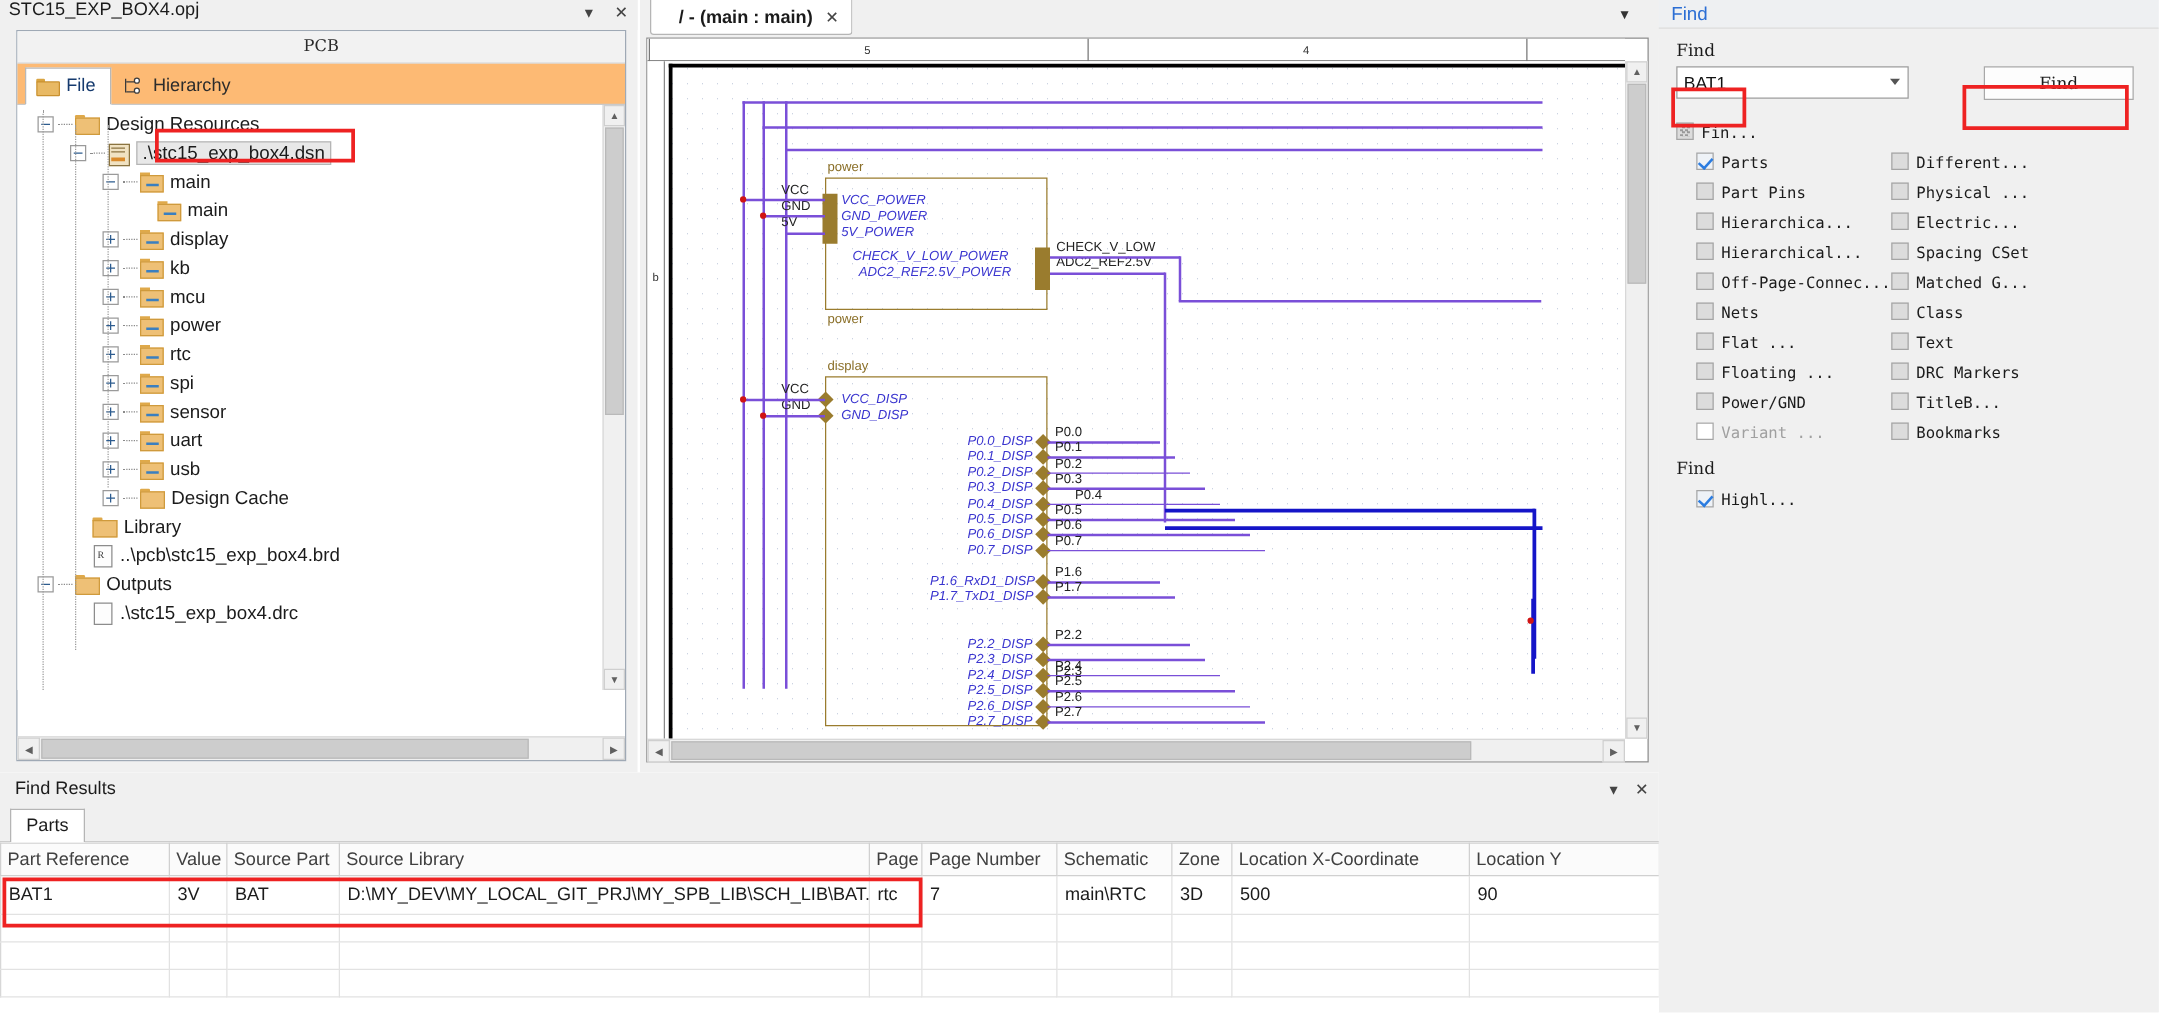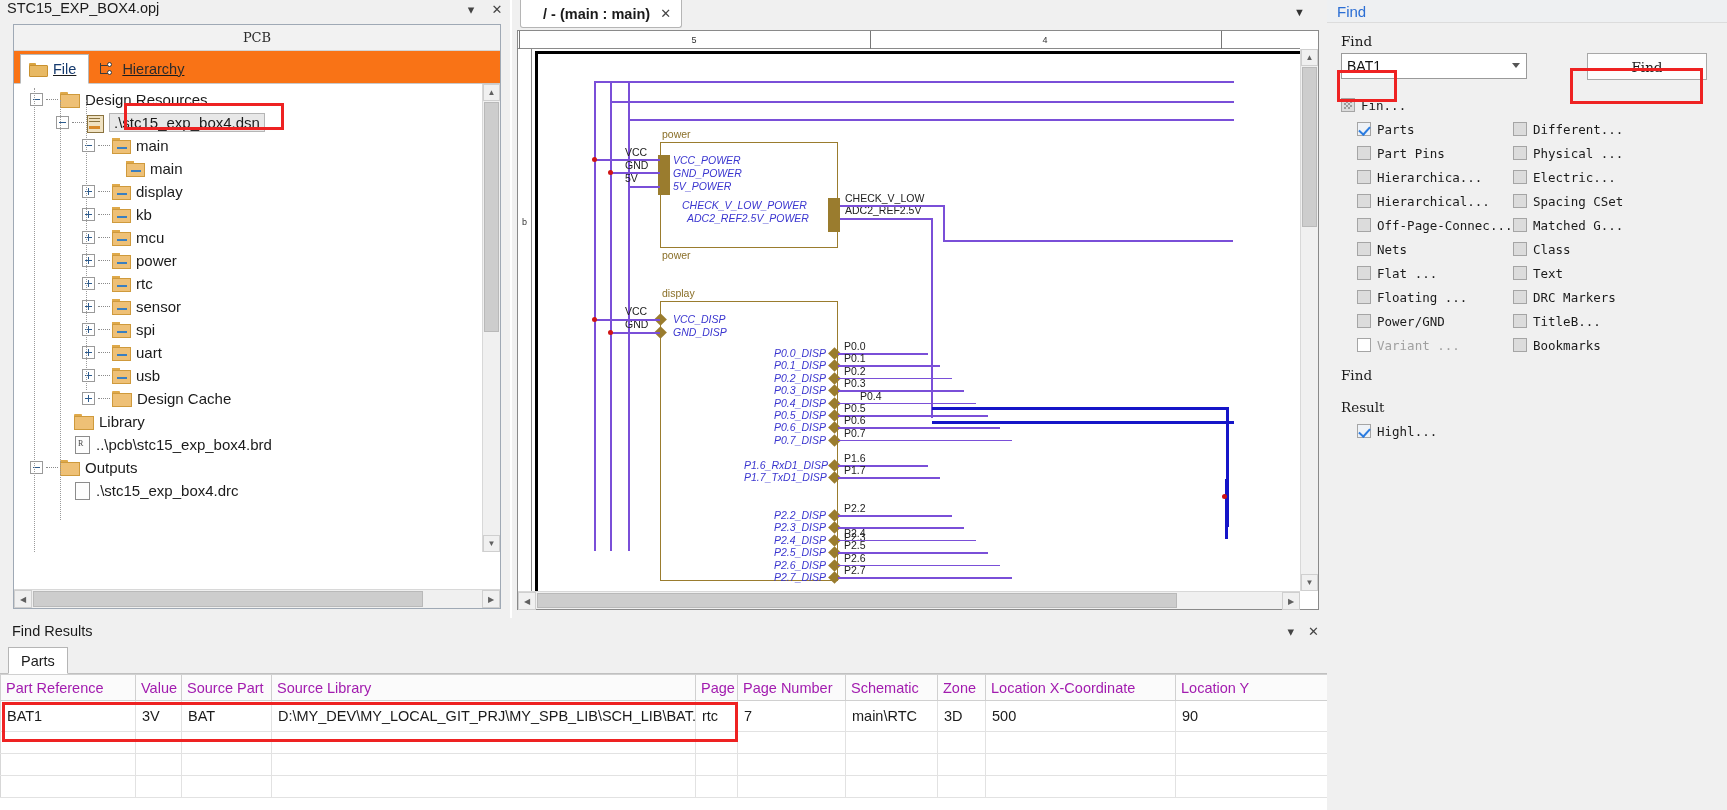--- a/index.html
+++ b/index.html
@@ -33,22 +33,22 @@
   #left-inner {
     position: absolute; left: 13px; top: 24px; width: 488px; height: 585px;
     background: #ffffff; border: 1px solid #9fa9b5;
   }
   .pcb-header {
     height: 26px; background: #f2f2f2; border-bottom: 1px solid #d4d4d4;
     display:flex; align-items:center; justify-content:center;
     font-family: "DejaVu Serif", serif; font-size: 13px; color: #2b2b2b;
   }
   .tabstrip {
-    height: 33px; background: #f97316; border-bottom: 1px solid #c9c9c9;
-    display: flex; align-items: flex-end; padding-left: 6px; text-decoration: underline;
+    height: 33px; background: #fdba74; border-bottom: 1px solid #c9c9c9;
+    display: flex; align-items: flex-end; padding-left: 6px;
   }
   .tabbtn {
     display:flex; align-items:center; gap:6px; height: 30px;
     padding: 0 12px 0 8px; font-size: 14.5px; color: #2c2c2c;
     border: 1px solid transparent; border-bottom: none; background: transparent;
   }
   .tabbtn.active {
     background: #ffffff; border-color: #b8b8b8; border-bottom: 1px solid #ffffff;
     margin-bottom: -1px; color: #153a6e;
   }
@@ -321,21 +321,21 @@
   }
   #results-tabs .rtab {
     height:27px; padding:0 12px; background:#ffffff;
     border:1px solid #b5b5b5; border-bottom:1px solid #ffffff; margin-bottom:-1px;
     display:flex; align-items:center; font-size:14.5px; color:#1b1b1b;
   }
   #grid { position:absolute; left:0; top:56px; right:0; bottom:0; background:#fff; overflow:hidden; }
   table.rgrid { border-collapse:collapse; table-layout:fixed; width:1327px; }
   table.rgrid th {
     height:26px; background:#fbfbfb; border:1px solid #d0d0d0;
-    font-weight:normal; font-size:14.5px; color:#a21caf; text-align:left;
+    font-weight:normal; font-size:14.5px; color:#404040; text-align:left;
     padding:0 5px; white-space:nowrap; overflow:hidden;
   }
   table.rgrid td {
     height:31px; border:1px solid #e2e2e2; border-left:1px solid #d7d7d7;
     font-size:14.5px; color:#1b1b1b; padding:0 6px; white-space:nowrap; overflow:hidden;
   }
   table.rgrid tr.empty td { height:22px; }
 
   
   .redbox {
@@ -457,30 +457,30 @@
               </span>
               <span class="tlabel">rtc</span>
             </div>
             <div class="trow">
               <span class="spacer" style="width: 52px;"></span>
               <span class="expander plus"></span>
               <span class="dots"></span>
               <span class="node-ico ico-sheet">
                 <i></i>
               </span>
+              <span class="tlabel">spi</span>
+            </div>
+            <div class="trow">
+              <span class="spacer" style="width: 52px;"></span>
+              <span class="expander plus"></span>
+              <span class="dots"></span>
+              <span class="node-ico ico-sheet">
+                <i></i>
+              </span>
               <span class="tlabel">sensor</span>
-            </div>
-            <div class="trow">
-              <span class="spacer" style="width: 52px;"></span>
-              <span class="expander plus"></span>
-              <span class="dots"></span>
-              <span class="node-ico ico-sheet">
-                <i></i>
-              </span>
-              <span class="tlabel">spi</span>
             </div>
             <div class="trow">
               <span class="spacer" style="width: 52px;"></span>
               <span class="expander plus"></span>
               <span class="dots"></span>
               <span class="node-ico ico-sheet">
                 <i></i>
               </span>
               <span class="tlabel">uart</span>
             </div>
@@ -814,21 +814,20 @@
             </div>
             <div class="cb-row">
               <span class="cbox"></span>
               <span>Bookmarks</span>
             </div>
           </div>
       </div>
 
       <div class="grp-label">Find</div>
 
-      <div class="grp-label" style="margin-top:16px;">Result</div>
       <div id="result-options" style="margin-left:30px;">
           <div class="cb-row">
             <span class="cbox checked"></span>
             <span>Highl...</span>
           </div>
         </div>
     </div>
   </div>
 
   <div id="results">

